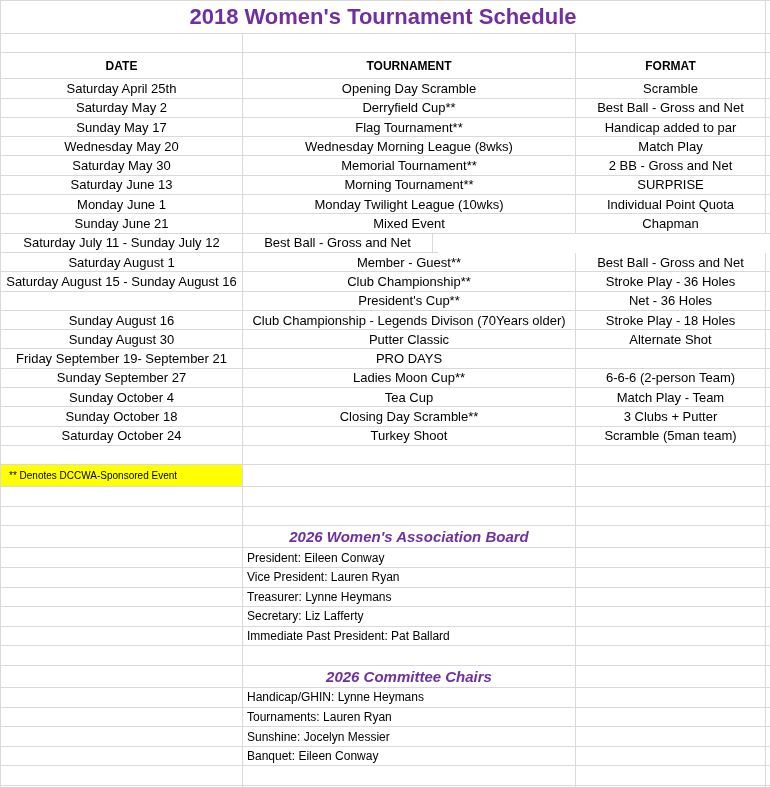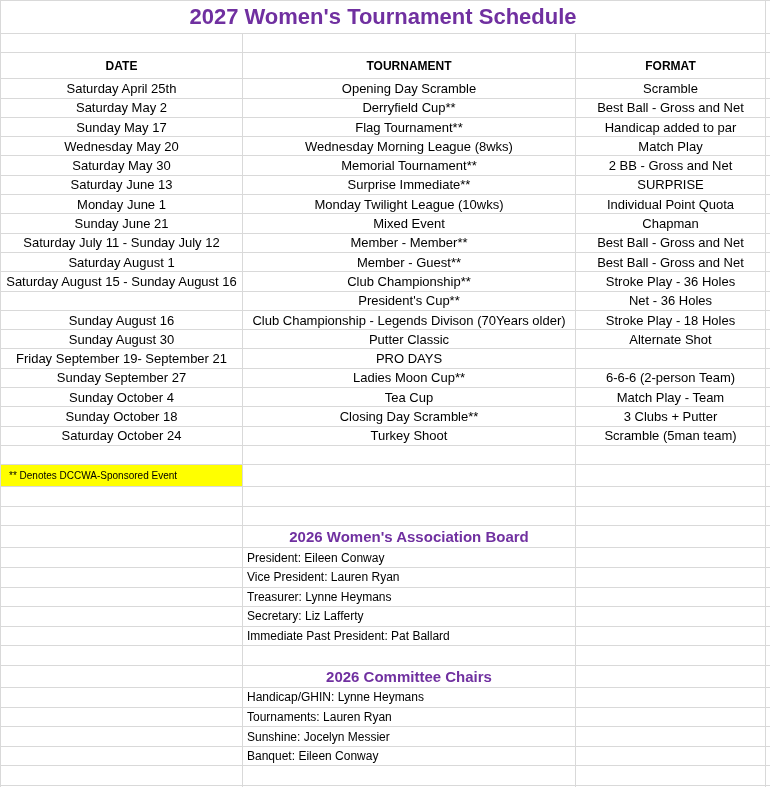--- a/index.html
+++ b/index.html
@@ -32,21 +32,21 @@
   .c2{width:333px;}
   .c3{width:190px;}
   .c4{width:5px;border-right:none;}
   .cfull{width:765px;}
 
   .h-title{height:33px;}
   .h-blank{height:19.3px;}
   .h-header{height:26px;}
   .h-data{height:19.3px;text-align:center;}
   .h-note{height:22px;}
-  .h-sec{height:22.5px;}
+  .h-sec{height:22.5px;font-style:italic;}
   .h-mem{height:19.6px;}
 
   .title-cell{
     font-size:22px;font-weight:bold;color:var(--purple);
     letter-spacing:0px;
   }
   .header-cell{font-size:12px;font-weight:bold;}
   .note-cell{
     background:var(--yellow);
     justify-content:flex-start;
@@ -61,21 +61,21 @@
     padding-left:4px;
     font-size:12px;
   }
 </style>
 </head>
 <body>
 
 <div class="sheet">
 
   <div class="row h-title">
-    <div class="c cfull title-cell">2027 Women's Tournament Schedule</div>
+    <div class="c cfull title-cell">2018 Women's Tournament Schedule</div>
     <div class="c c4"></div>
   </div>
 
   <div class="row h-blank">
     <div class="c c1"></div>
     <div class="c c2"></div>
     <div class="c c3"></div>
     <div class="c c4"></div>
   </div>
 
@@ -117,42 +117,41 @@
 
   <div class="row h-data">
     <div class="c c1">Saturday May 30</div>
     <div class="c c2">Memorial Tournament**</div>
     <div class="c c3">2 BB - Gross and Net</div>
     <div class="c c4"></div>
   </div>
 
   <div class="row h-data">
     <div class="c c1">Saturday June 13</div>
-    <div class="c c2">Surprise Immediate**</div>
+    <div class="c c2">Morning Tournament**</div>
     <div class="c c3">SURPRISE</div>
     <div class="c c4"></div>
   </div>
 
   <div class="row h-data">
     <div class="c c1">Monday June 1</div>
     <div class="c c2">Monday Twilight League (10wks)</div>
     <div class="c c3">Individual Point Quota</div>
     <div class="c c4"></div>
   </div>
 
   <div class="row h-data">
     <div class="c c1">Sunday June 21</div>
     <div class="c c2">Mixed Event</div>
     <div class="c c3">Chapman</div>
     <div class="c c4"></div>
   </div>
 
   <div class="row h-data">
     <div class="c c1">Saturday July 11 - Sunday July 12</div>
-    <div class="c c2">Member - Member**</div>
     <div class="c c3">Best Ball - Gross and Net</div>
     <div class="c c4"></div>
   </div>
 
   <div class="row h-data">
     <div class="c c1">Saturday August 1</div>
     <div class="c c2">Member - Guest**</div>
     <div class="c c3">Best Ball - Gross and Net</div>
     <div class="c c4"></div>
   </div>

